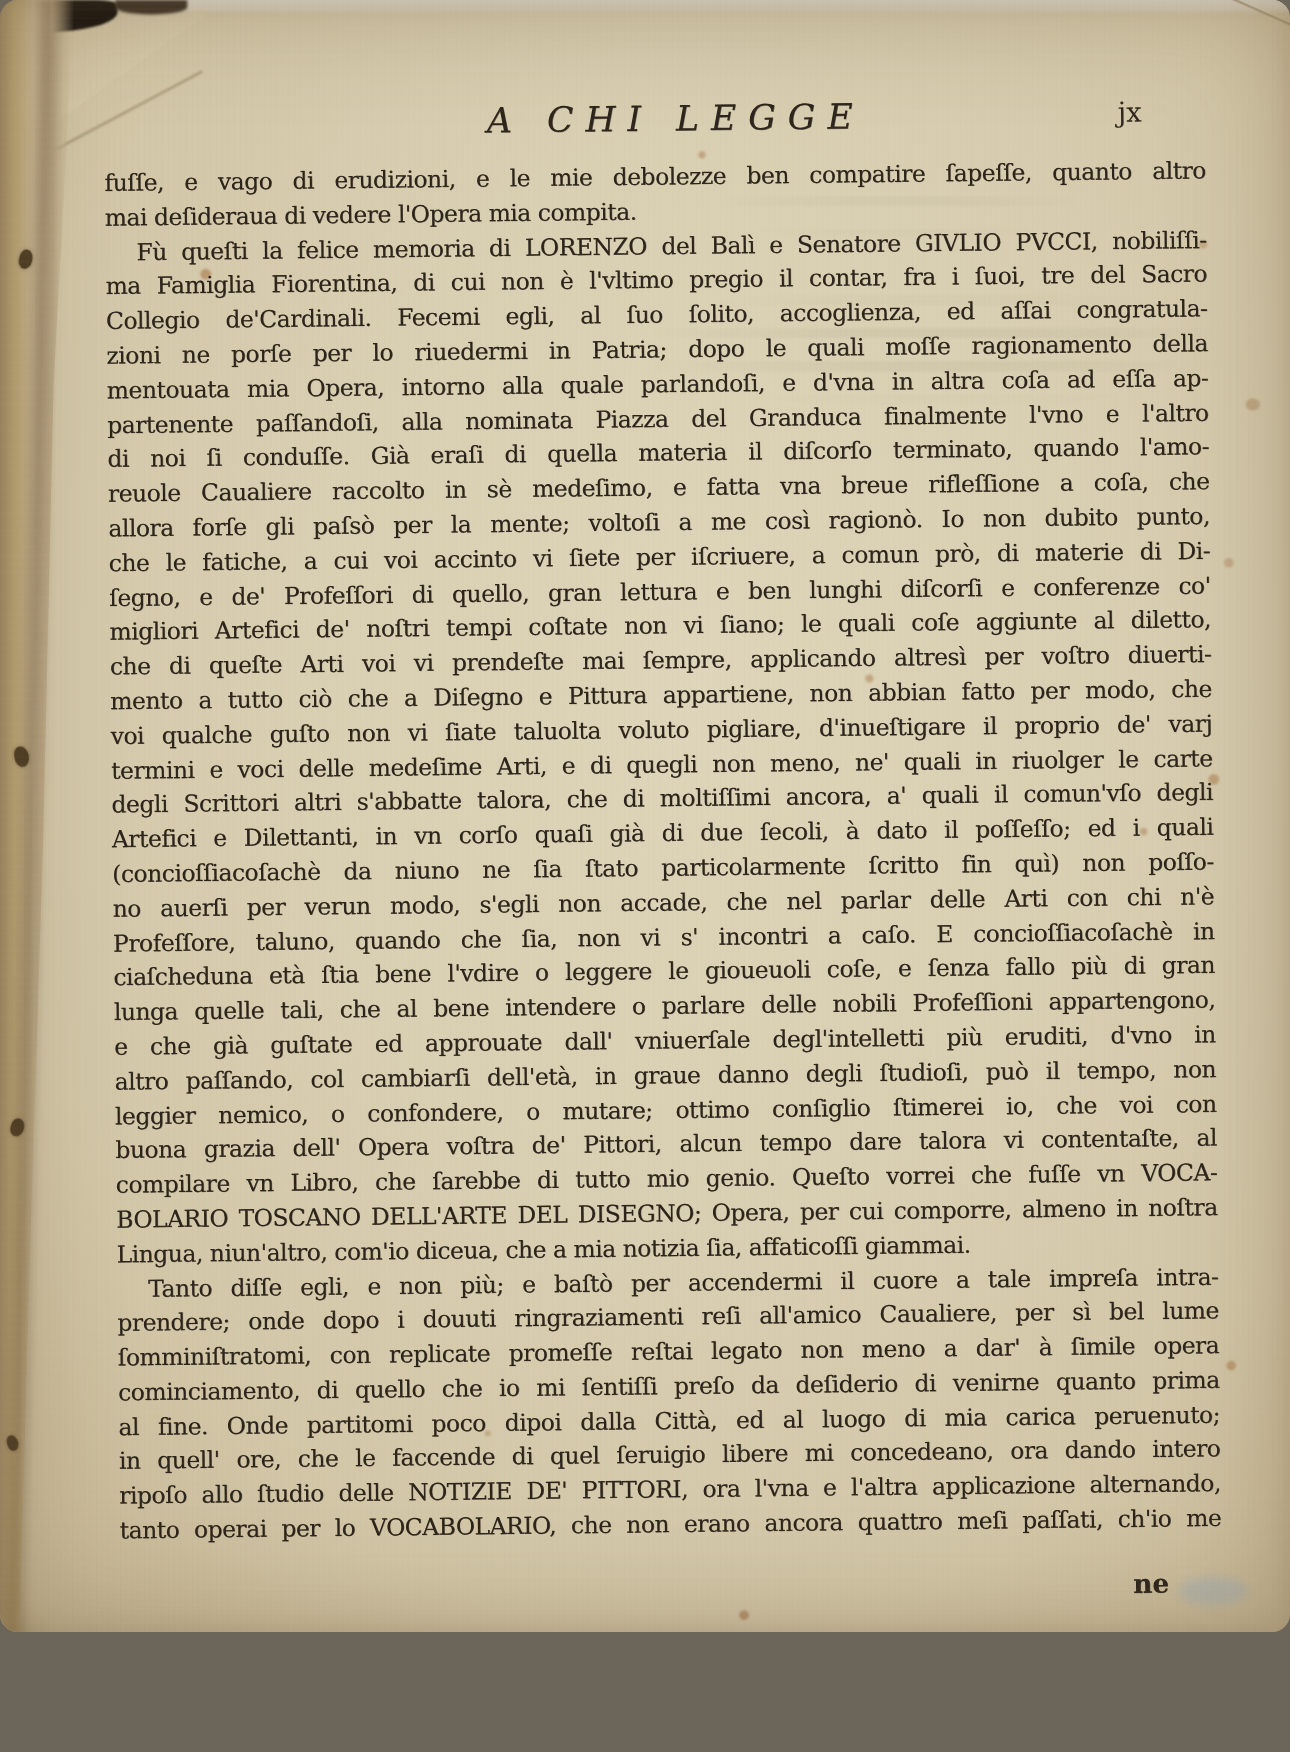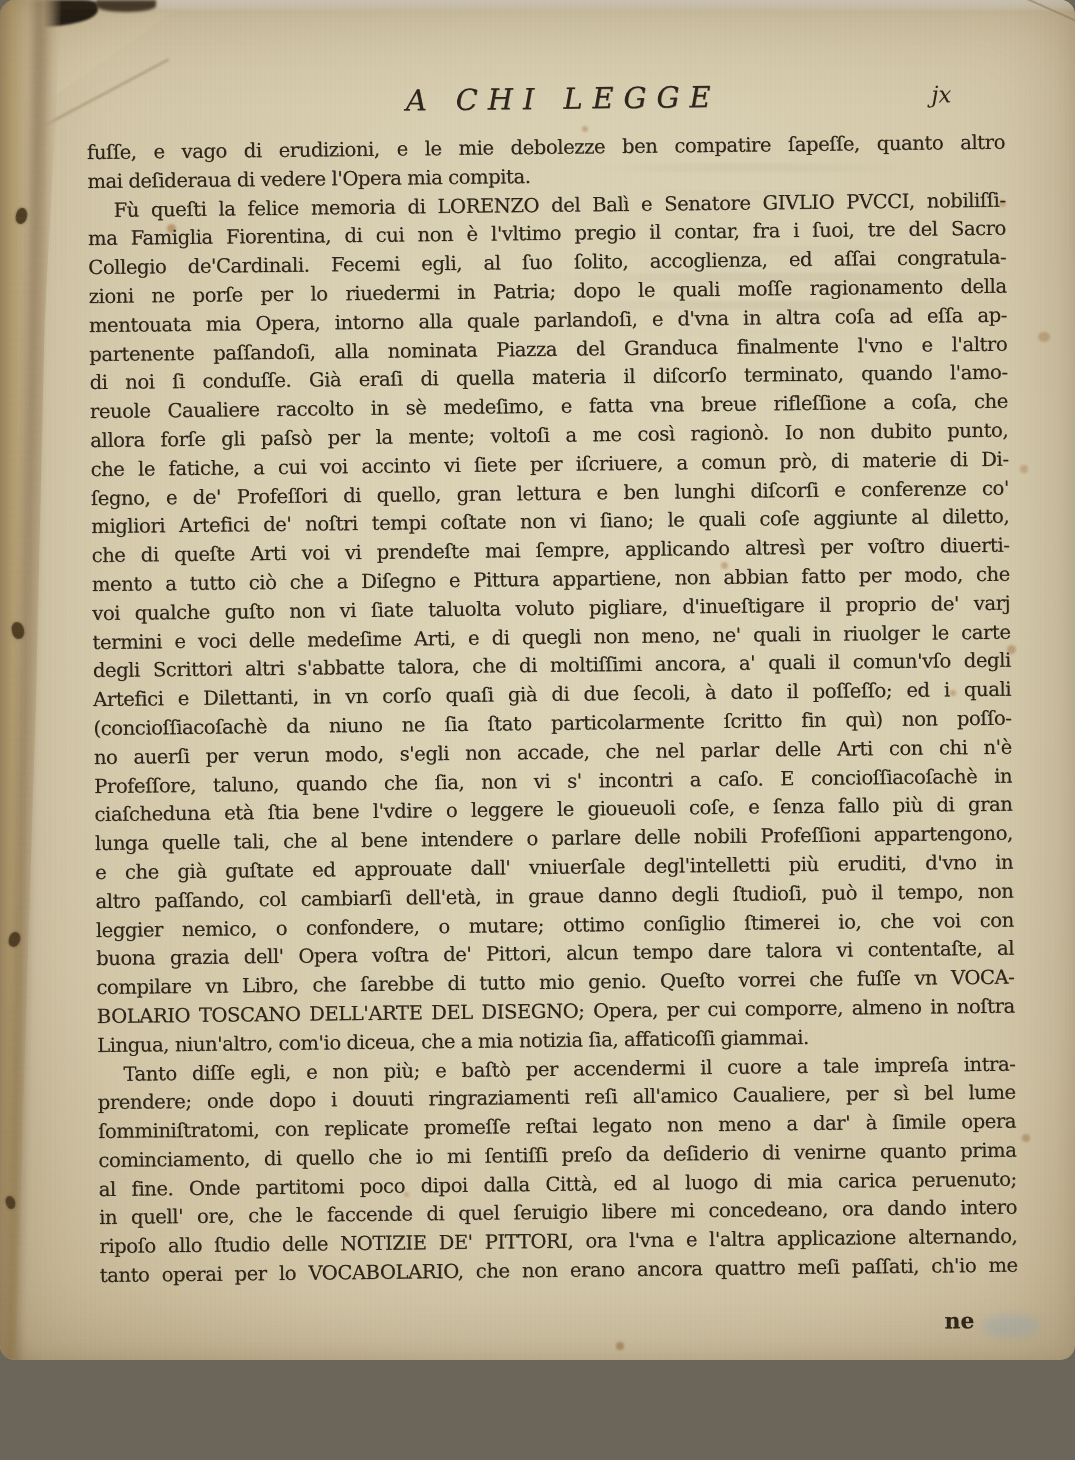--- a/index.html
+++ b/index.html
@@ -52,21 +52,21 @@
   }
   .smudge-blue{position:absolute;left:982px;top:1314px;width:58px;height:24px;background:rgba(148,170,192,.38);border-radius:50%;filter:blur(4px);}
   .fox{position:absolute;border-radius:50%;filter:blur(1px);}
   
   .content{position:absolute;inset:0;transform:rotate(-0.65deg);transform-origin:50% 50%;color:#2c241a;}
   .running-title{
     position:absolute;top:82px;left:53%;transform:translateX(-50%);
     font-style:italic;font-size:29px;letter-spacing:.34em;white-space:nowrap;
     color:#2e261c;text-shadow:.4px .4px .5px rgba(46,38,28,.55);
   }
-  .page-number{position:absolute;top:86px;left:938px;font-style:italic;font-size:23px;color:#2e261c;}
+  .page-number{position:absolute;top:86px;left:938px;font-size:23px;color:#2e261c;}
   .text-block{
     position:absolute;top:134px;left:93px;width:918px;
     font-size:19.5px;line-height:28.8px;letter-spacing:-0.02em;
     text-shadow:.35px .2px .4px rgba(44,36,26,.5);
   }
   .line{height:28.8px;text-align:justify;text-align-last:justify;white-space:normal;}
   .line.short{text-align-last:left;}
   .line.indent{text-indent:26px;}
   .catchword-row{position:absolute;top:1312px;left:93px;width:874px;text-align:right;font-size:22px;font-weight:600;
     text-shadow:.35px .2px .4px rgba(44,36,26,.5);}

